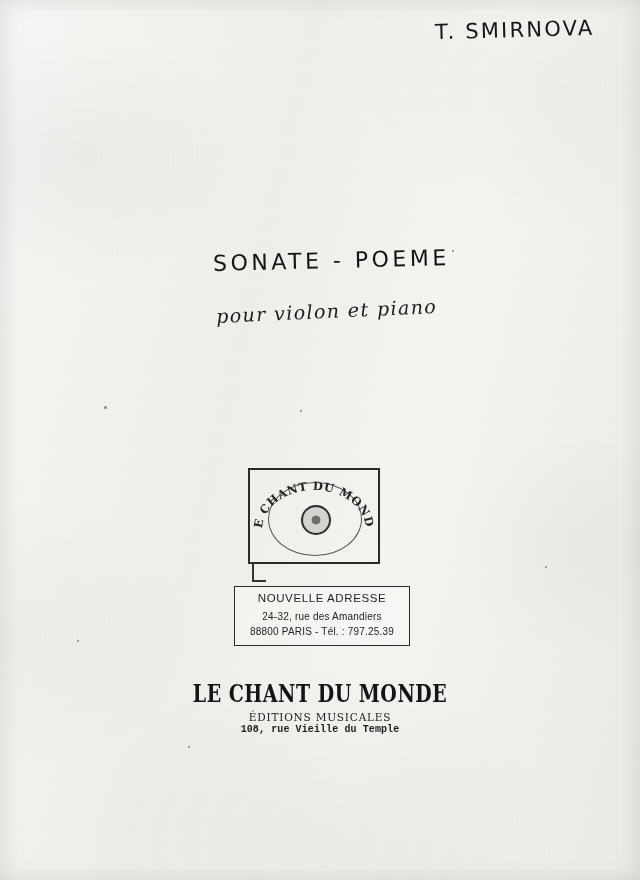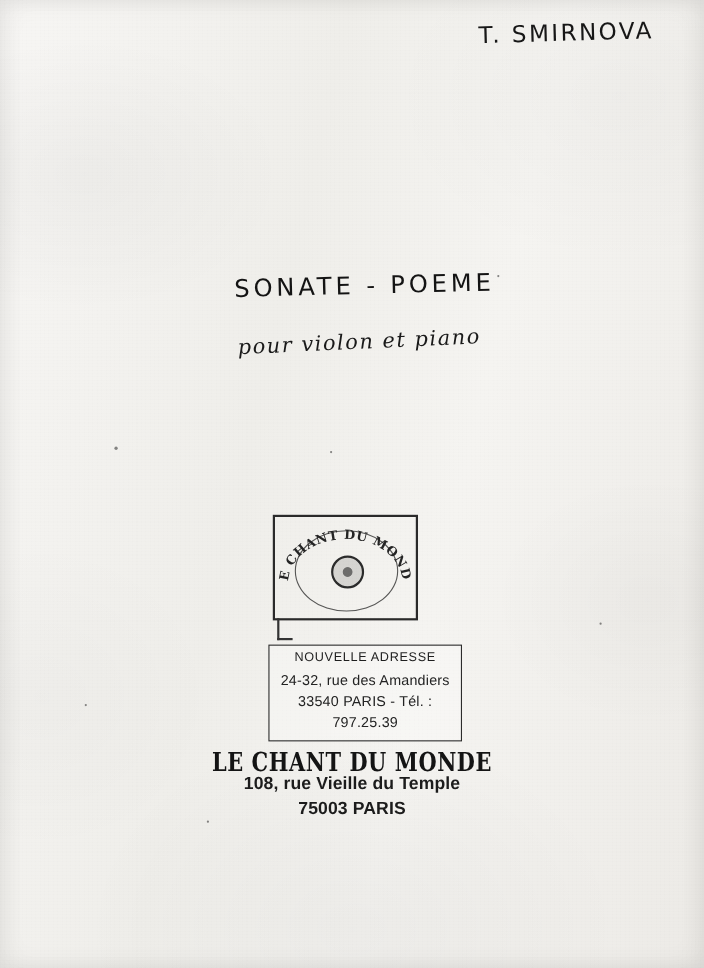--- a/index.html
+++ b/index.html
@@ -150,37 +150,37 @@
     width: 12px;
     height: 18px;
     border-left: 2px solid #333;
     border-bottom: 2px solid #333;
   }
 
   
   #address-box {
     position: absolute;
     top: 586px;
-    left: 244px;
+    left: 234px;
     width: 162px;
     padding: 5px 6px 6px 6px;
     border: 1.5px solid #2c2c2c;
     background: rgba(255,255,255,0.25);
     text-align: center;
   }
   #address-title {
     font-family: "Liberation Sans", sans-serif;
     font-size: 11.5px;
     letter-spacing: 0.6px;
     color: #1f1f1f;
     margin-bottom: 6px;
   }
   .address-line {
     font-family: "Liberation Sans", sans-serif;
-    font-size: 13px;
+    font-size: 10px;
     color: #232323;
     line-height: 1.45;
     letter-spacing: 0.2px;
   }
 
   
   #imprint {
     position: absolute;
     top: 682px;
     left: 0;
@@ -199,22 +199,22 @@
     filter: blur(0.25px);
   }
   #imprint-sub {
     margin-top: 10px;
     font-family: "DejaVu Serif", serif;
     font-size: 10.5px;
     letter-spacing: 0.8px;
     color: #1c1c1c;
   }
   .imprint-line {
-    font-family: Liberation Sans, sans-serif;
-    font-size: 16px;
+    font-family: Liberation Mono, monospace;
+    font-size: 10px;
     font-weight: bold;
     color: #1c1c1c;
     line-height: 1.45;
     letter-spacing: 0.1px;
     text-align: center;
   }
 
   
   .speck {
     position: absolute;
@@ -248,27 +248,27 @@
         <textPath href="#arcpath" startOffset="50%" text-anchor="middle">LE CHANT DU MONDE</textPath>
       </text>
     </svg>
     <div id="stamp-inner-circle"></div>
     <div id="stamp-corner-mark"></div>
   </div>
 
   <div id="address-box">
     <div id="address-title">NOUVELLE ADRESSE</div>
     <div class="address-line">24-32, rue des Amandiers</div>
-    <div class="address-line">33540 PARIS - Tél. : 797.25.39</div>
+    <div class="address-line">88800 PARIS - Tél. : 797.25.39</div>
   </div>
 
   <div id="imprint">
     <div id="imprint-logo">LE CHANT DU MONDE</div>
+    <div id="imprint-sub">ÉDITIONS MUSICALES</div>
     <div class="imprint-line">108, rue Vieille du Temple</div>
-    <div class="imprint-line">75003  PARIS</div>
   </div>
 
   <div class="speck" style="left:104px; top:406px; width:3px; height:3px;"></div>
   <div class="speck" style="left:300px; top:410px; width:2px; height:2px;"></div>
   <div class="speck" style="left:452px; top:250px; width:2px; height:2px;"></div>
   <div class="speck" style="left:188px; top:746px; width:2px; height:2px;"></div>
   <div class="speck" style="left:545px; top:566px; width:2px; height:2px;"></div>
   <div class="speck" style="left:77px; top:640px; width:2px; height:2px;"></div>
 
   <div id="paper-edges"></div>

